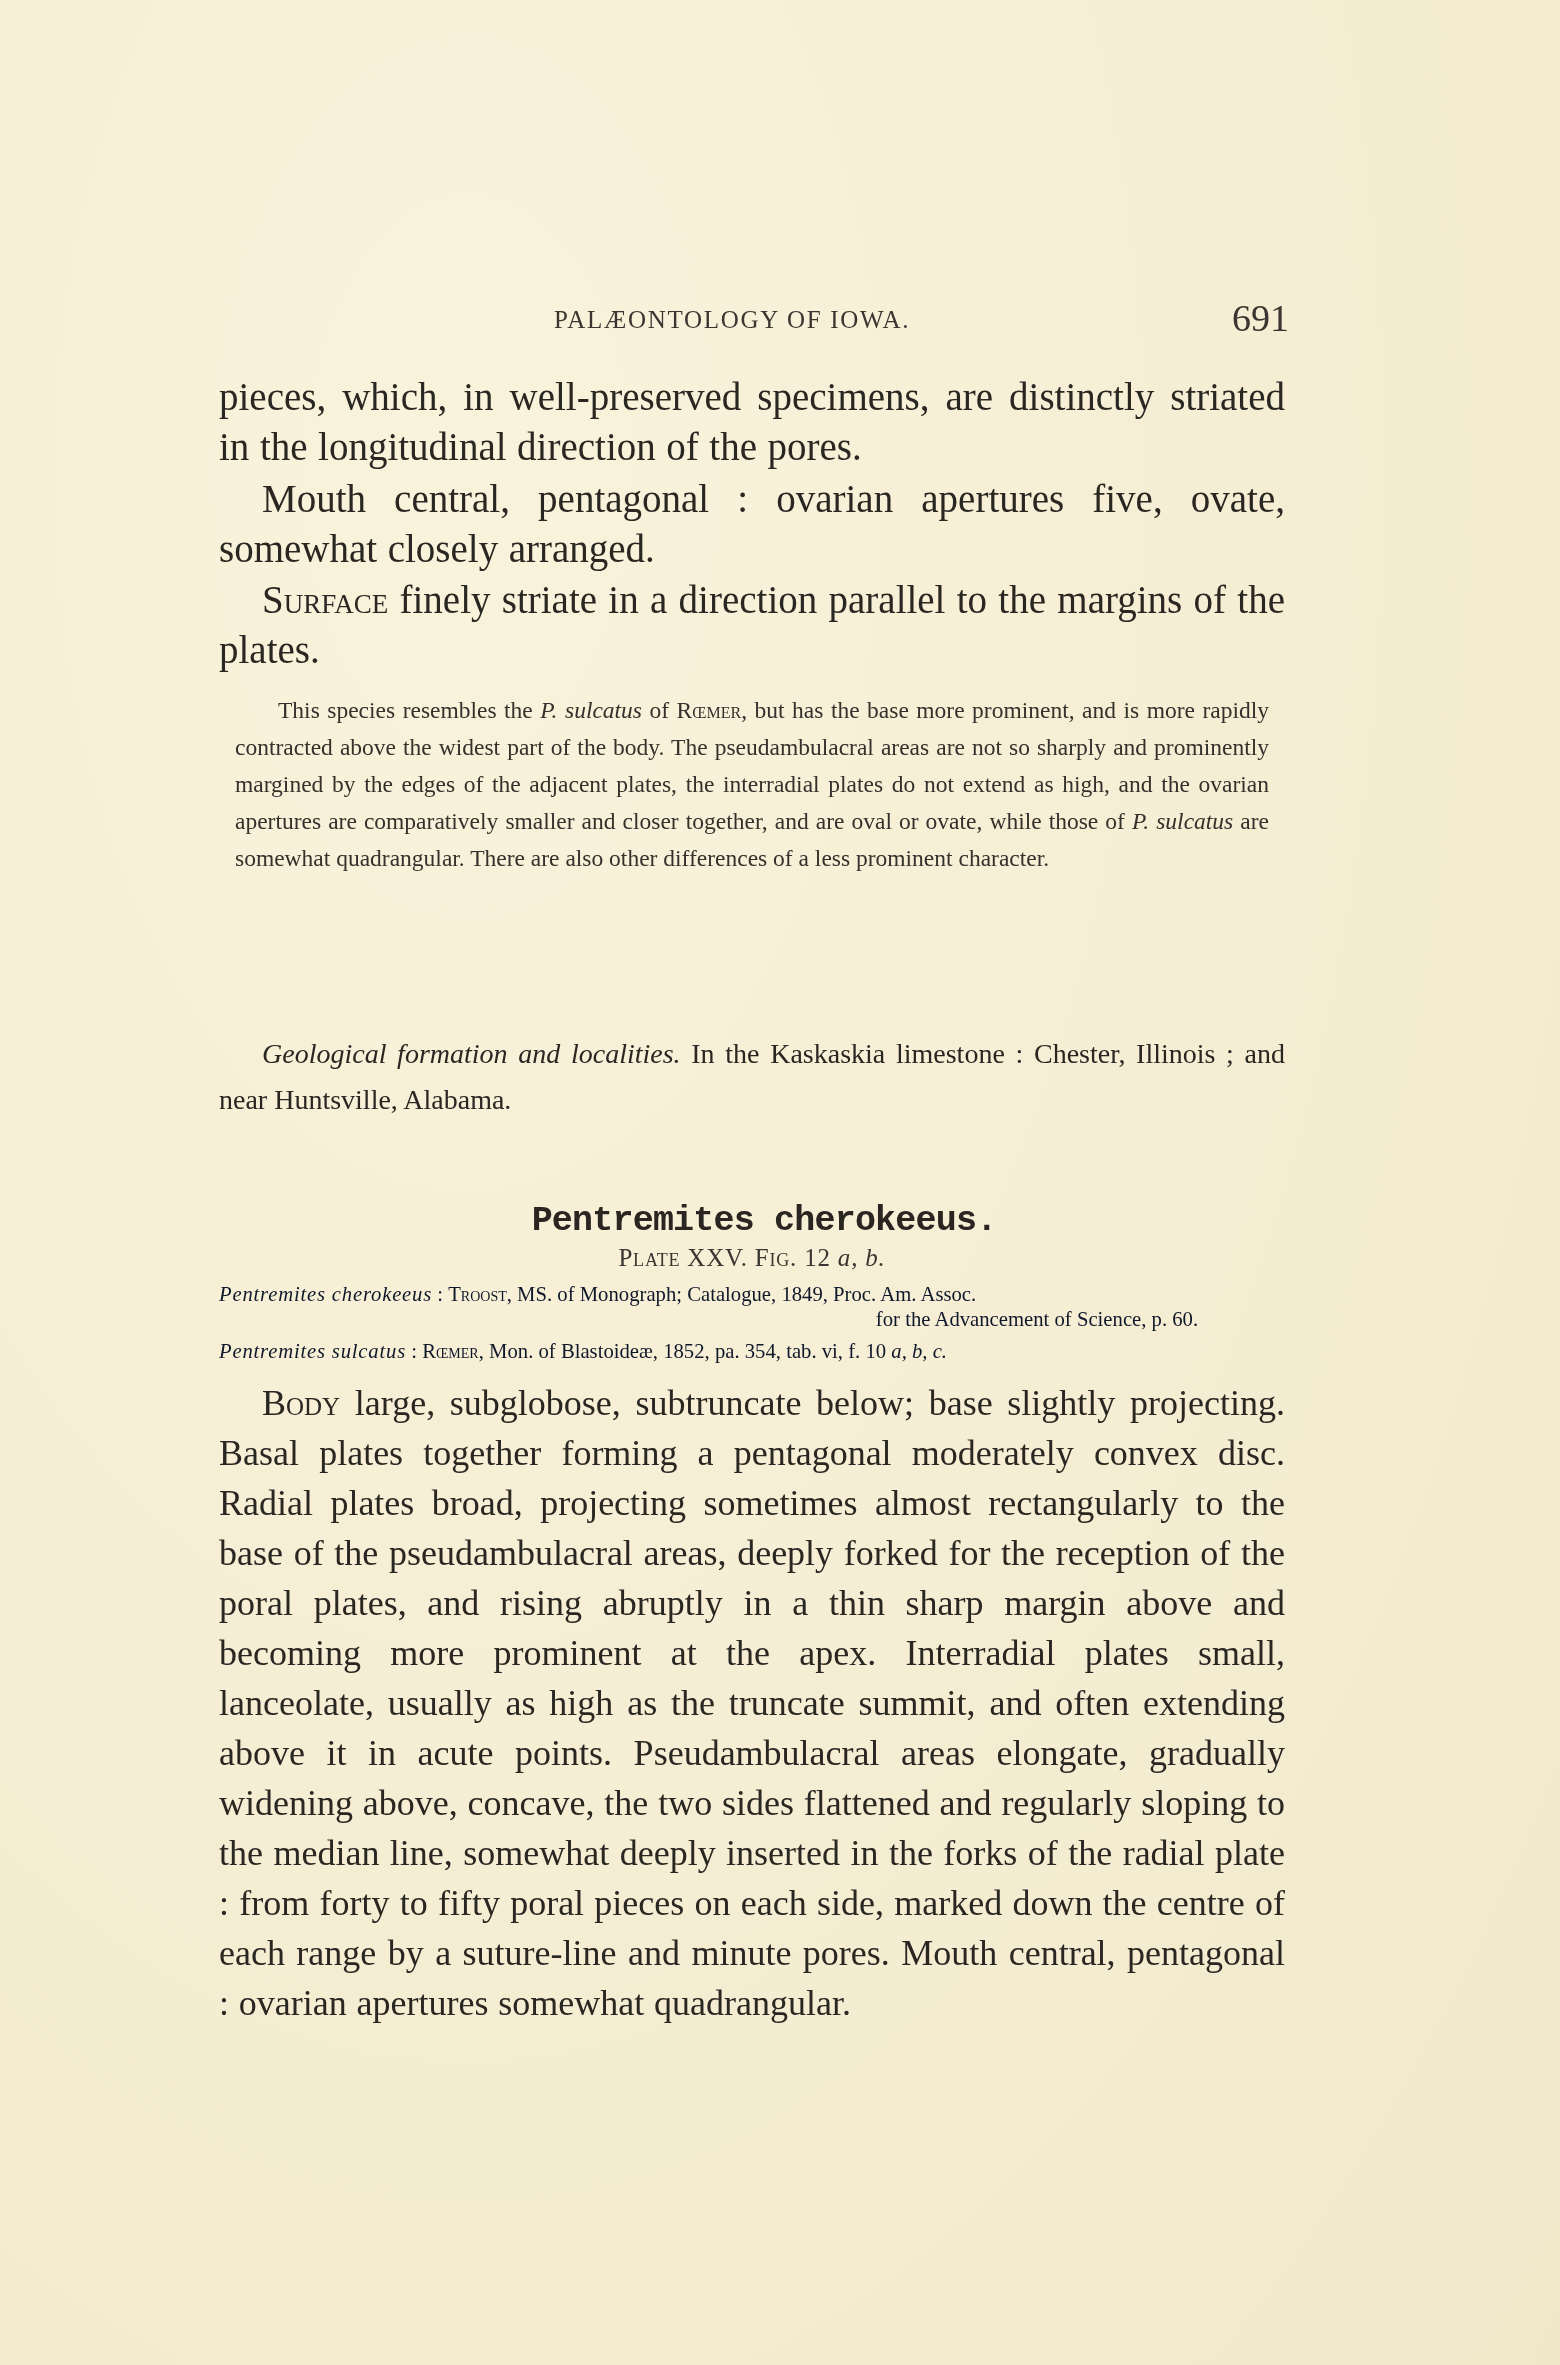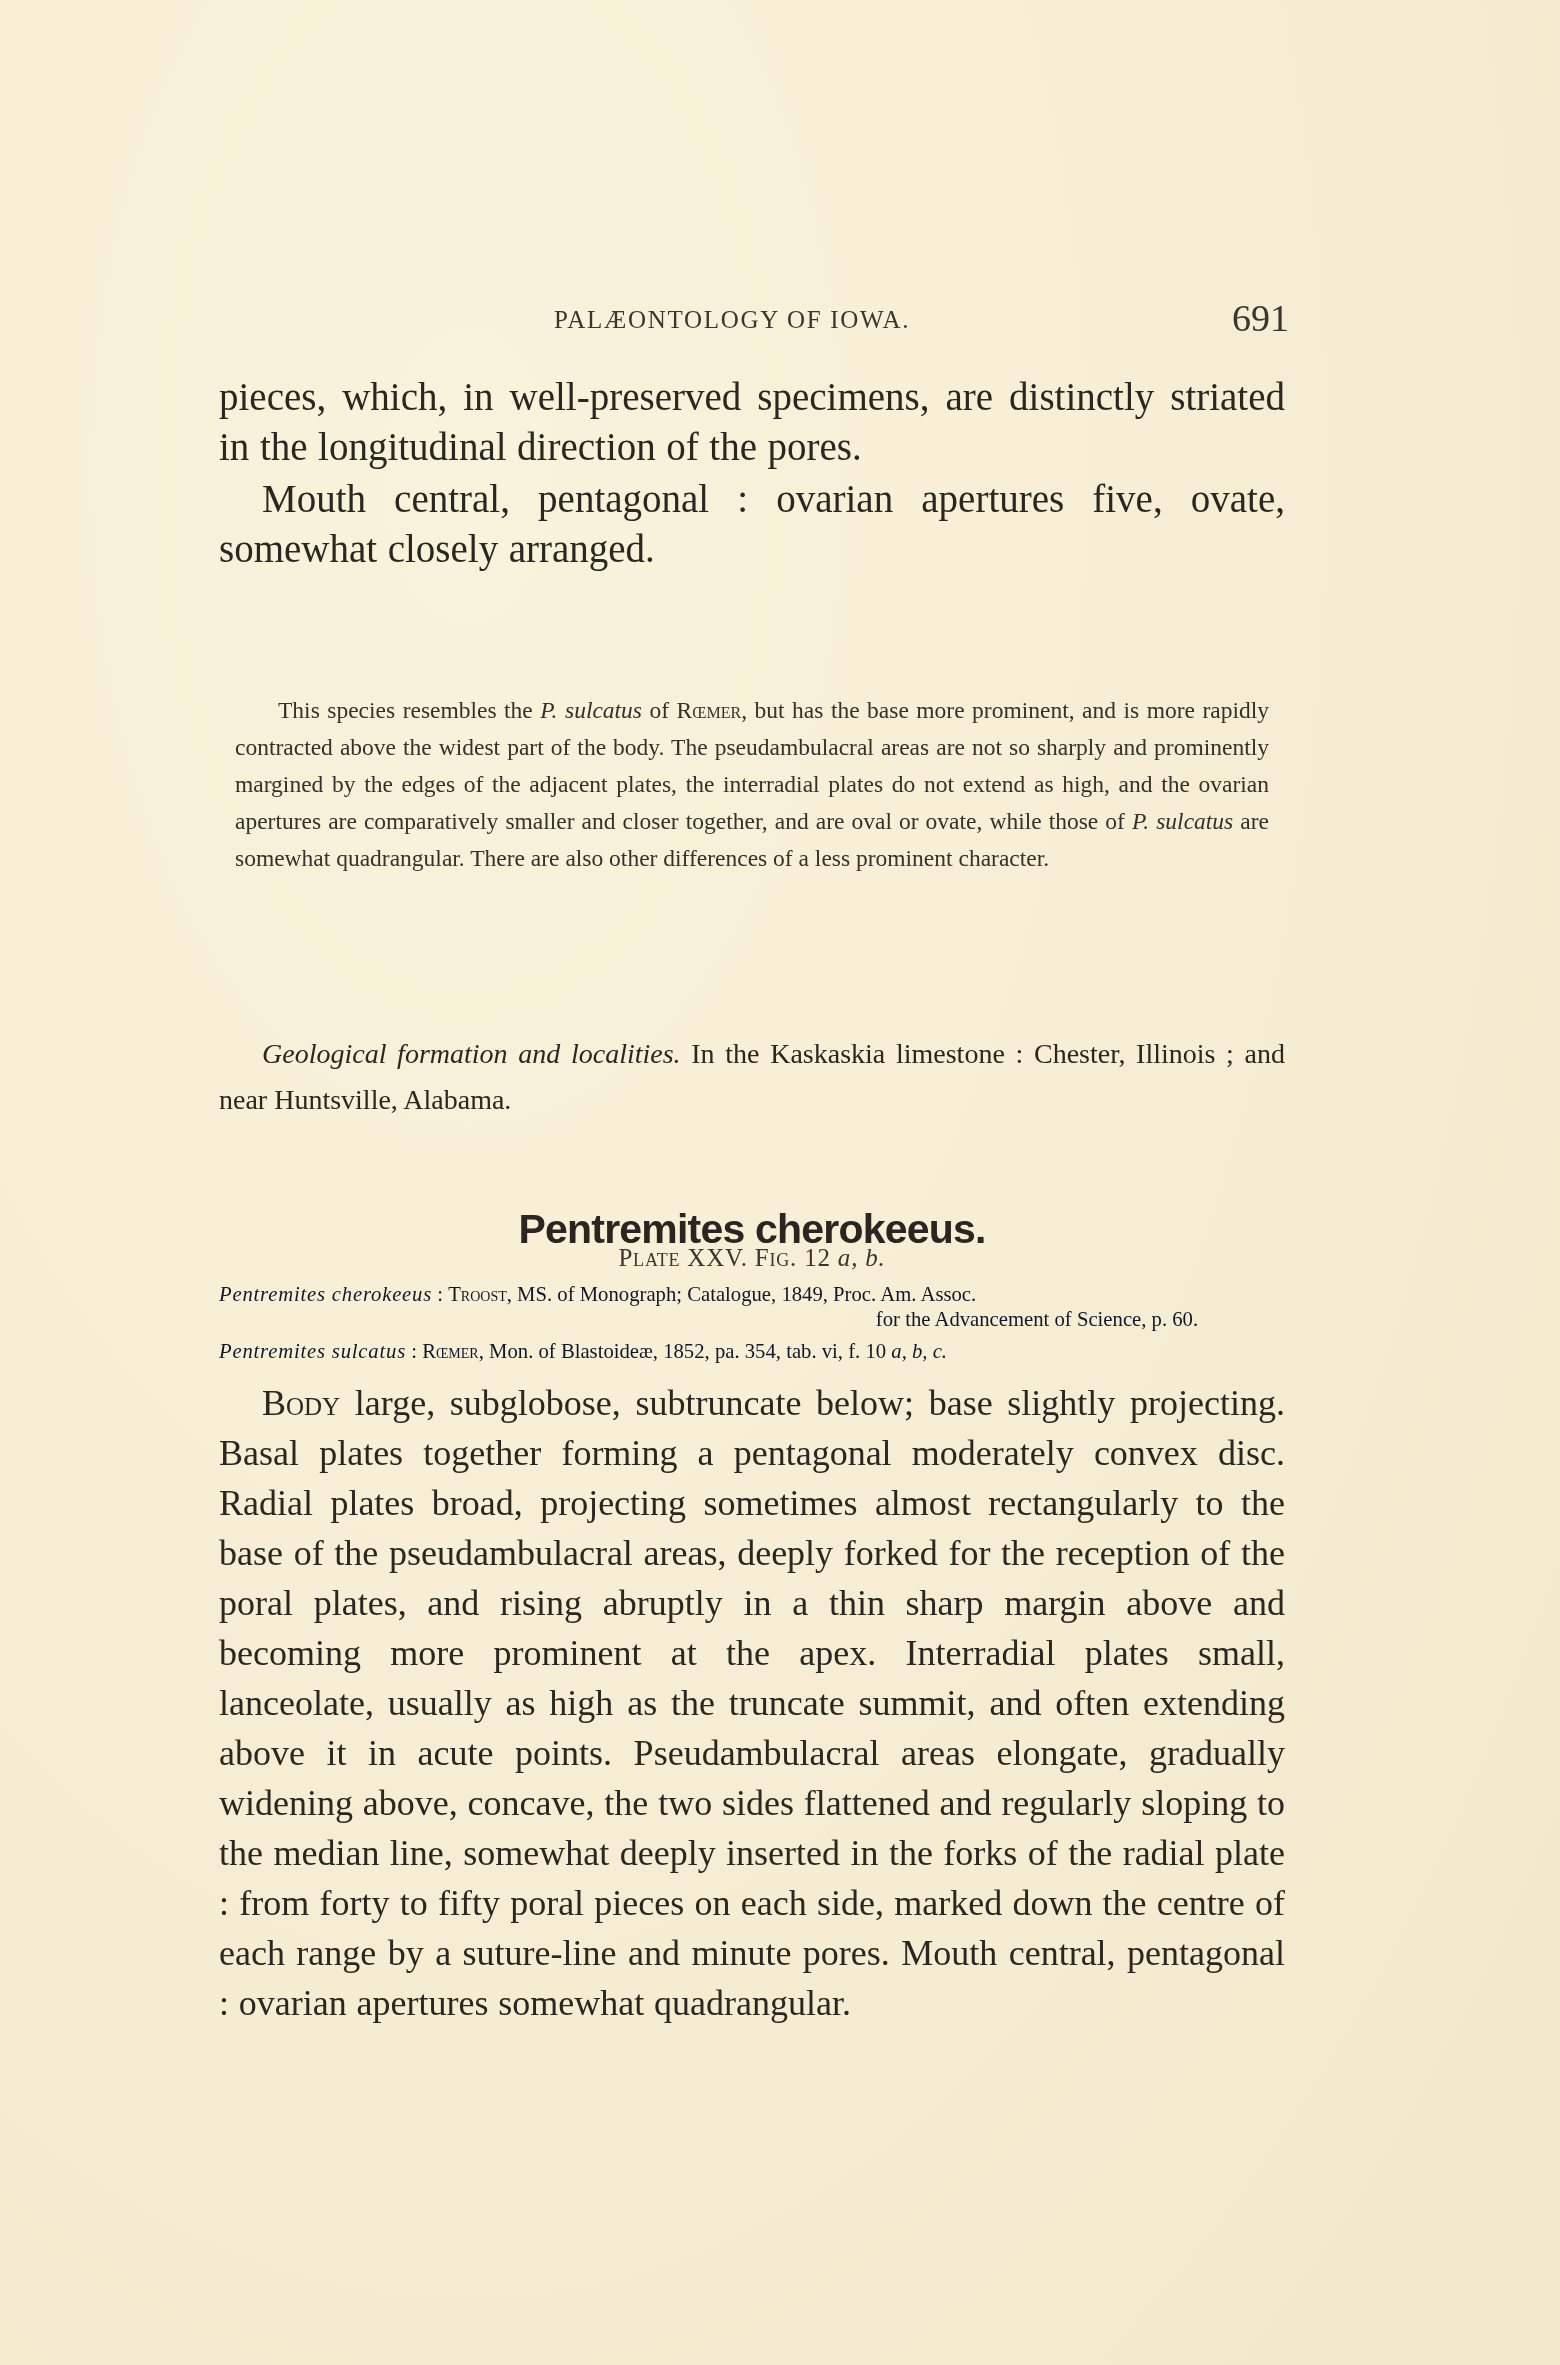--- a/index.html
+++ b/index.html
@@ -96,26 +96,26 @@
   }
   .geo p {
     font-size: 28px;
     line-height: 46px;
     margin: 0;
     text-align: justify;
   }
   .species-title {
     position: absolute;
     top: 1172px;
-    left: 0;
+    left: 12px;
     width: 1066px;
     text-align: center;
-    font-family: Liberation Sans, sans-serif;
+    font-family: Liberation Mono, monospace;
     font-weight: bold;
-    font-size: 41px;
+    font-size: 35px;
     letter-spacing: -0.8px;
     color: #2a2520;
   }
   .plate-ref {
     position: absolute;
     top: 1244px;
     left: 0;
     width: 1066px;
     text-align: center;
     font-size: 25px;
@@ -151,20 +151,21 @@
 <div class="page">
 
   <header class="running-head">
     <span class="running-title">PALÆONTOLOGY OF IOWA.</span>
     <span class="page-number">691</span>
   </header>
 
   <section class="block1">
     <p class="body-large">pieces, which, in well-preserved specimens, are distinctly striated in the longitudinal direction of the pores.</p>
     <p class="body-large indent">Mouth central, pentagonal : ovarian apertures five, ovate, somewhat closely arranged.</p>
+    <p class="body-large indent"><span class="sc">Surface</span><span> finely striate in a direction parallel to the margins of the plates.</span></p>
   </section>
 
   <section class="block2">
     <p class="small indent"><span>This species resembles the </span><span class="it">P. sulcatus</span><span> of </span><span class="sc">Rœmer</span><span>, but has the base more prominent, and is more rapidly contracted above the widest part of the body. The pseudambulacral areas are not so sharply and prominently margined by the edges of the adjacent plates, the interradial plates do not extend as high, and the ovarian apertures are comparatively smaller and closer together, and are oval or ovate, while those of </span><span class="it">P. sulcatus</span><span> are somewhat quadrangular. There are also other differences of a less prominent character.</span></p>
   </section>
 
   <section class="figs">
   </section>
 
   <section class="geo">

